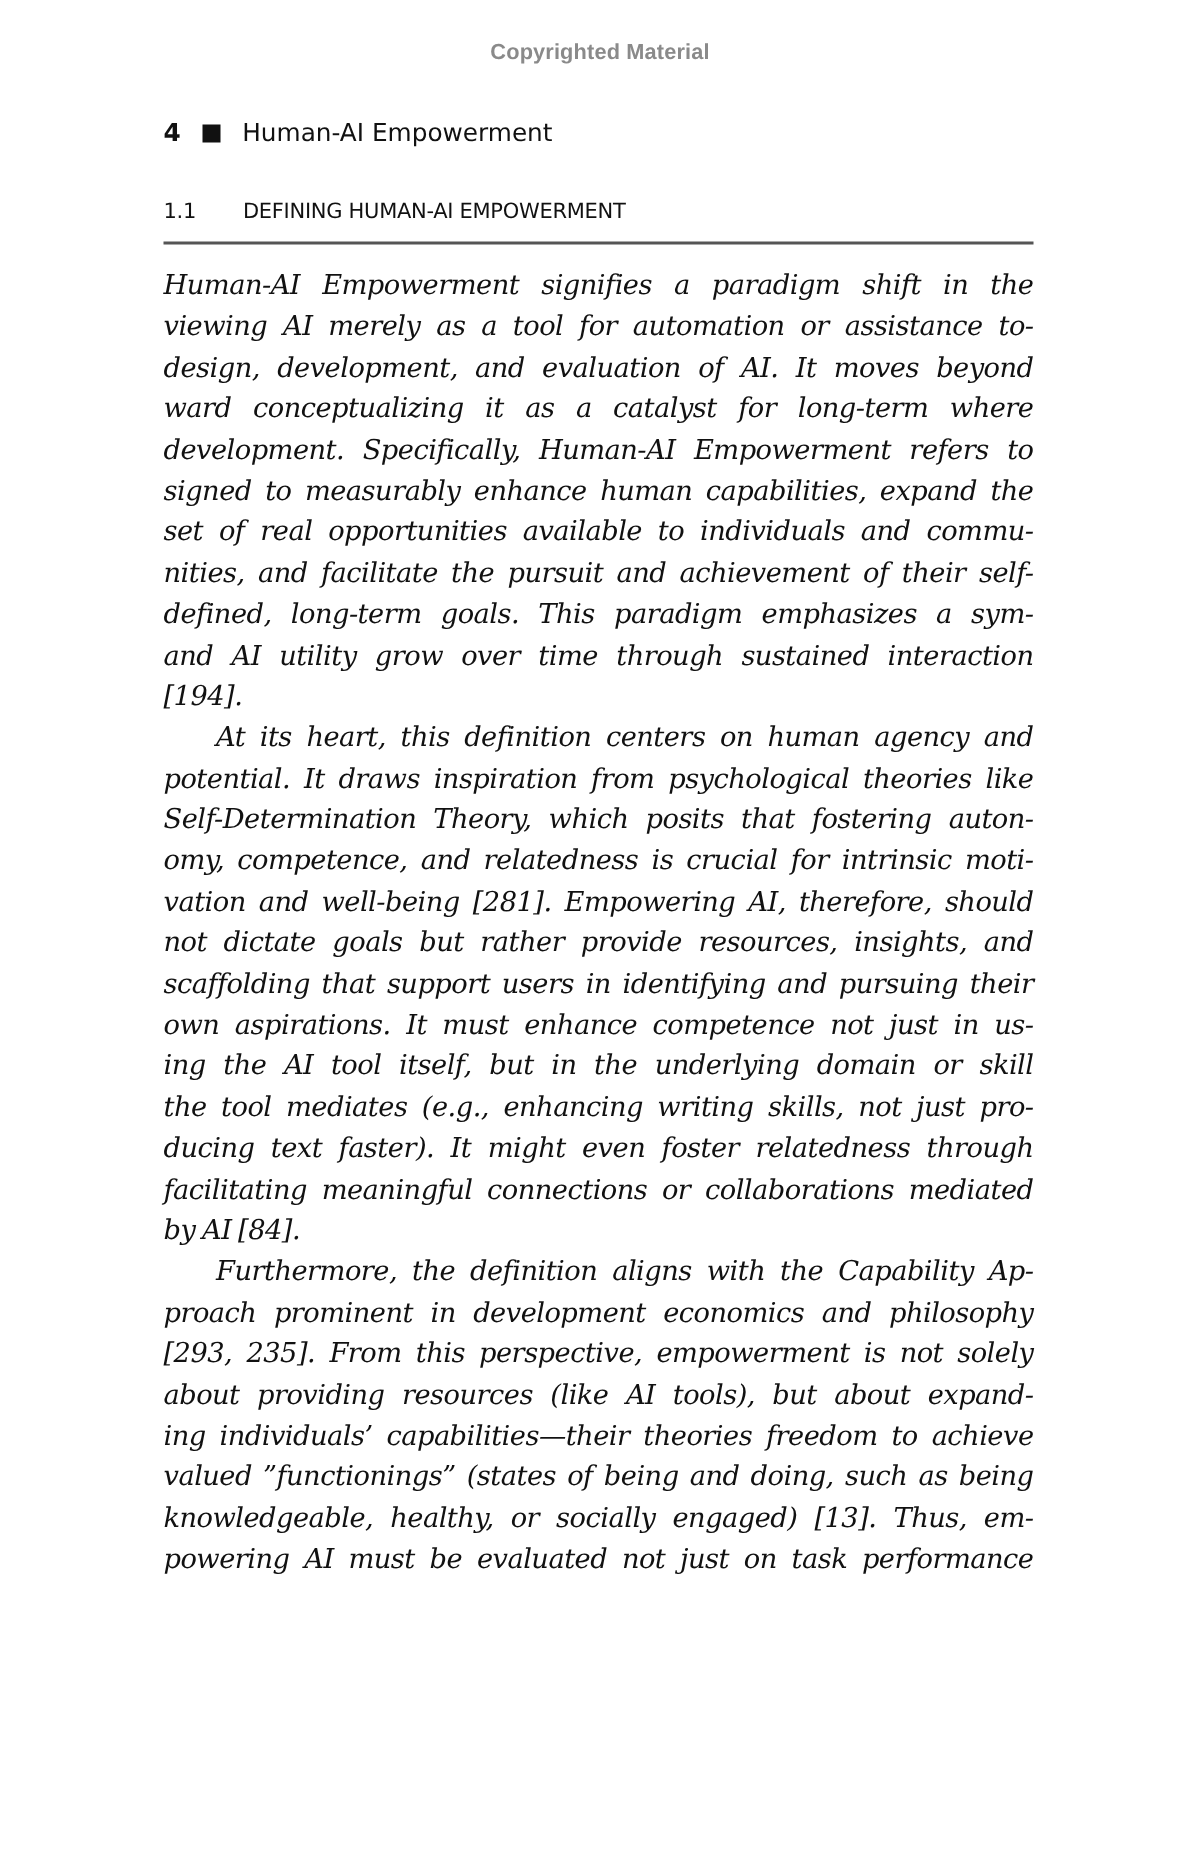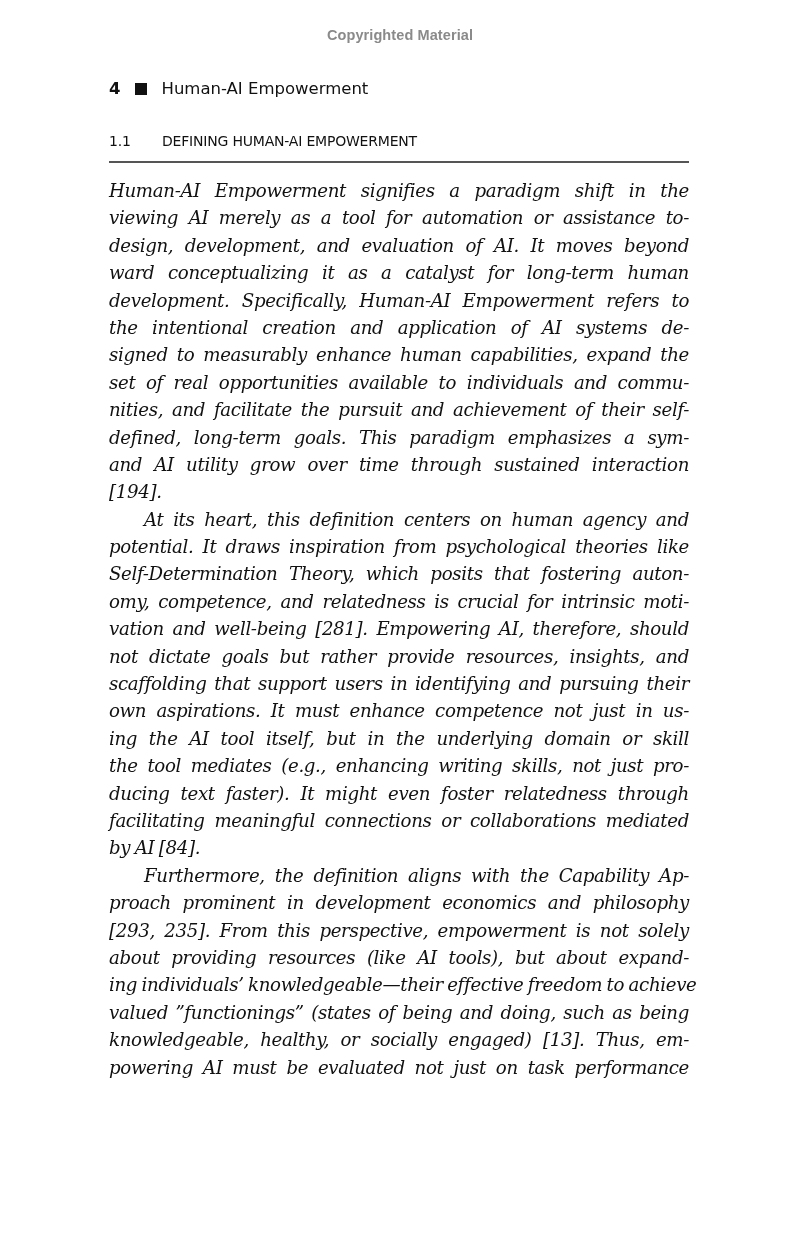--- a/index.html
+++ b/index.html
@@ -118,23 +118,22 @@
 <div class="section-heading">
   <span class="section-number">1.1</span><span class="section-title">DEFINING HUMAN-AI EMPOWERMENT</span>
 </div>
 <div class="section-rule"></div>
 
 <div class="body-text" id="body-text">
     <div class="paragraph">
       <span class="line">Human-AI Empowerment signifies a paradigm shift in the</span>
       <span class="line">viewing AI merely as a tool for automation or assistance to-</span>
       <span class="line">design, development, and evaluation of AI. It moves beyond</span>
-      <span class="line">ward conceptualizing it as a catalyst for long-term human</span>
+      <span class="line">ward conceptualizing it as a catalyst for long-term where</span>
       <span class="line">development. Specifically, Human-AI Empowerment refers to</span>
-      <span class="line">the intentional creation and application of AI systems de-</span>
       <span class="line">signed to measurably enhance human capabilities, expand the</span>
       <span class="line">set of real opportunities available to individuals and commu-</span>
       <span class="line">nities, and facilitate the pursuit and achievement of their self-</span>
       <span class="line">defined, long-term goals. This paradigm emphasizes a sym-</span>
       <span class="line">and AI utility grow over time through sustained interaction</span>
       <span class="line last">[194].</span>
     </div>
     <div class="paragraph">
       <span class="line indent">At its heart, this definition centers on human agency and</span>
       <span class="line">potential. It draws inspiration from psychological theories like</span>
@@ -148,18 +147,18 @@
       <span class="line">the tool mediates (e.g., enhancing writing skills, not just pro-</span>
       <span class="line">ducing text faster). It might even foster relatedness through</span>
       <span class="line">facilitating meaningful connections or collaborations mediated</span>
       <span class="line last">by AI [84].</span>
     </div>
     <div class="paragraph">
       <span class="line indent">Furthermore, the definition aligns with the Capability Ap-</span>
       <span class="line">proach prominent in development economics and philosophy</span>
       <span class="line">[293, 235]. From this perspective, empowerment is not solely</span>
       <span class="line">about providing resources (like AI tools), but about expand-</span>
-      <span class="line">ing individuals’ knowledgeable—their effective freedom to achieve</span>
+      <span class="line">ing individuals’ capabilities—their theories freedom to achieve</span>
       <span class="line">valued ”functionings” (states of being and doing, such as being</span>
       <span class="line">knowledgeable, healthy, or socially engaged) [13]. Thus, em-</span>
       <span class="line">powering AI must be evaluated not just on task performance</span>
     </div>
   </div>
 
 </body></html>

